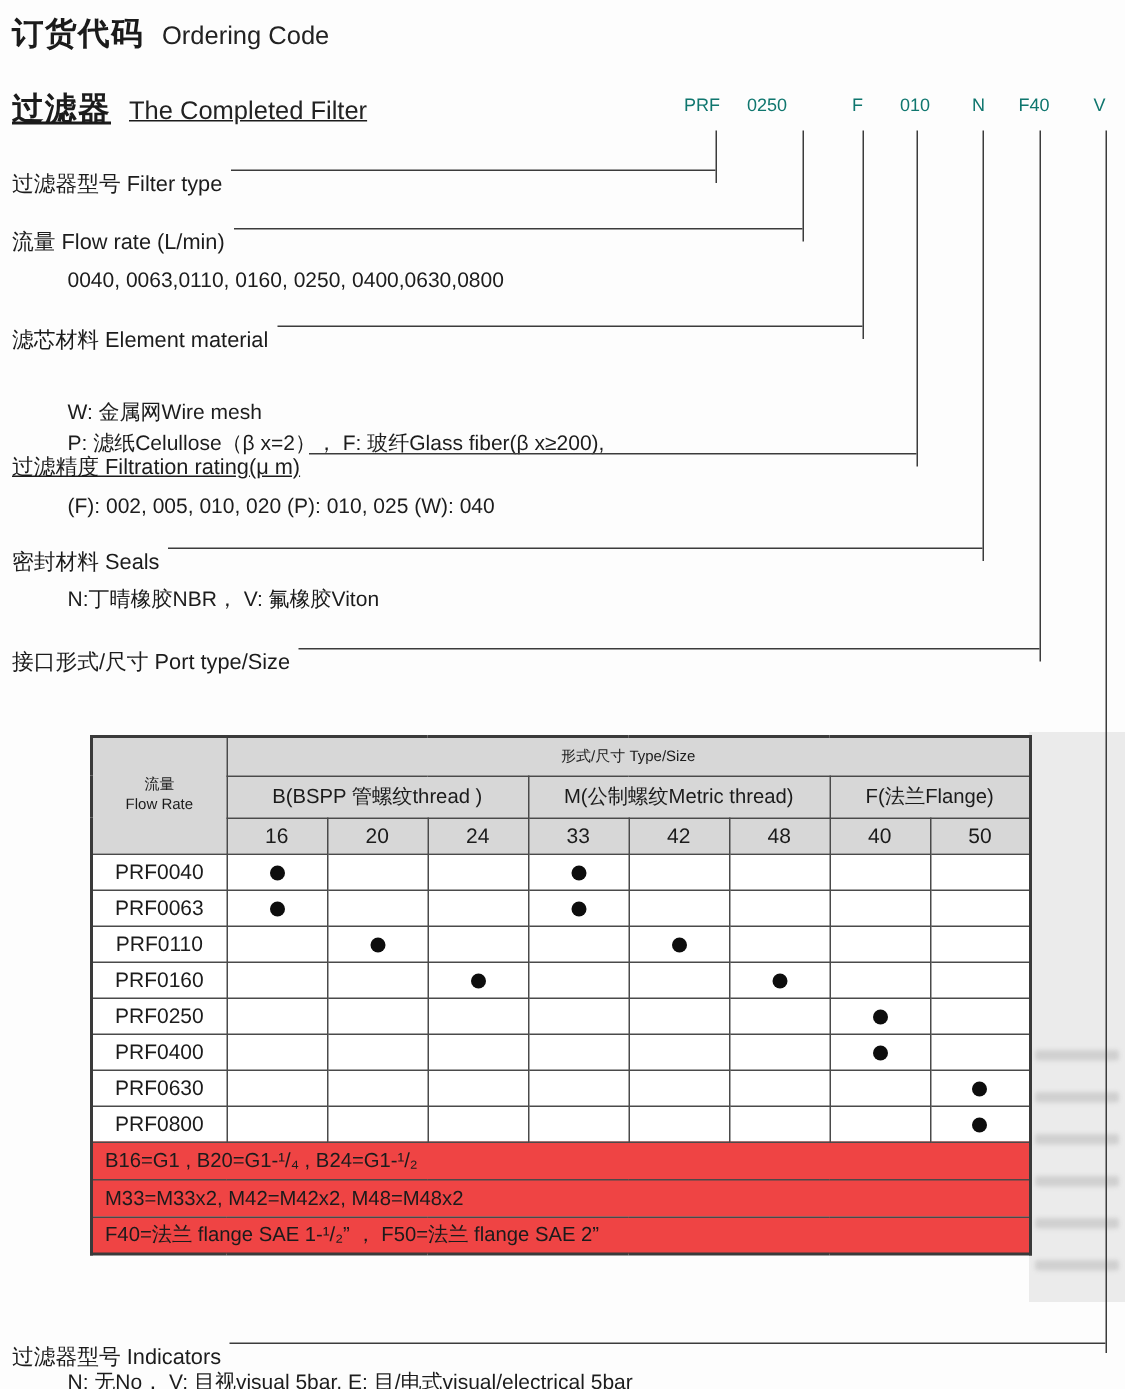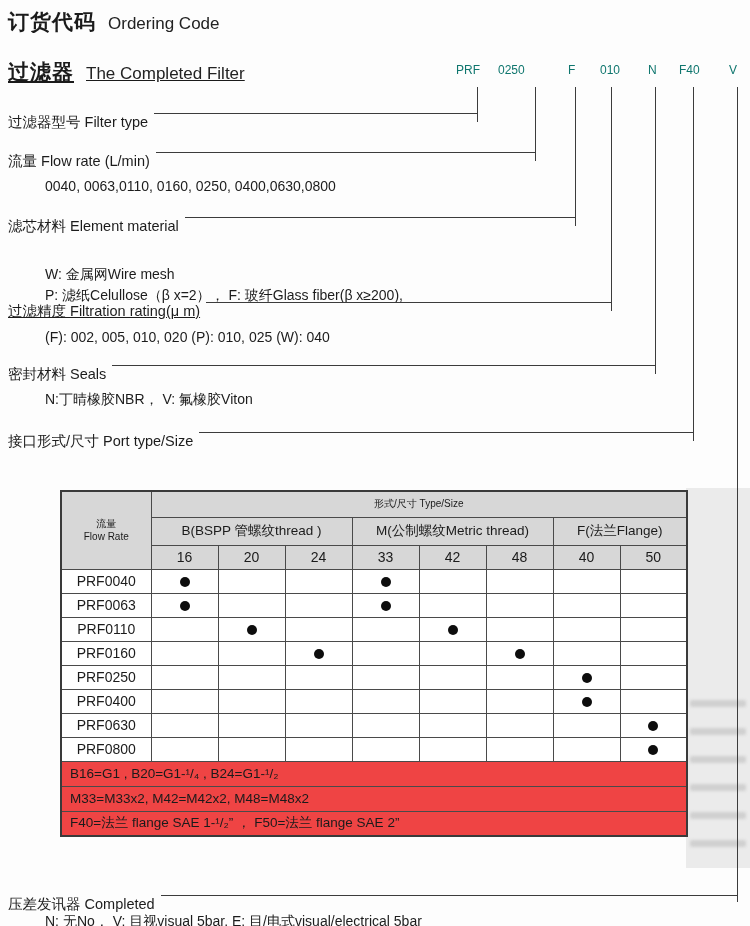--- a/index.html
+++ b/index.html
@@ -244,18 +244,18 @@
         <tr>
           <td colspan="9" class="note">M33=M33x2, M42=M42x2, M48=M48x2</td>
         </tr>
         <tr>
           <td colspan="9" class="note">F40=法兰 flange SAE 1-¹/₂” ， F50=法兰 flange SAE 2”</td>
         </tr>
       </tfoot>
   </table>
 
   <div class="legend-row" style="left:8px; top:895px; width:729px;">
-    <span class="lbl">压差发讯器 Completed</span>
+    <span class="lbl">过滤器型号 Indicators</span>
     <div class="leader"></div>
   </div>
   <div class="detail" style="left:45px; top:913px;">N: 无No，  V: 目视visual 5bar,   E: 目/电式visual/electrical 5bar</div>
 
 </div>
 
 </body></html>

